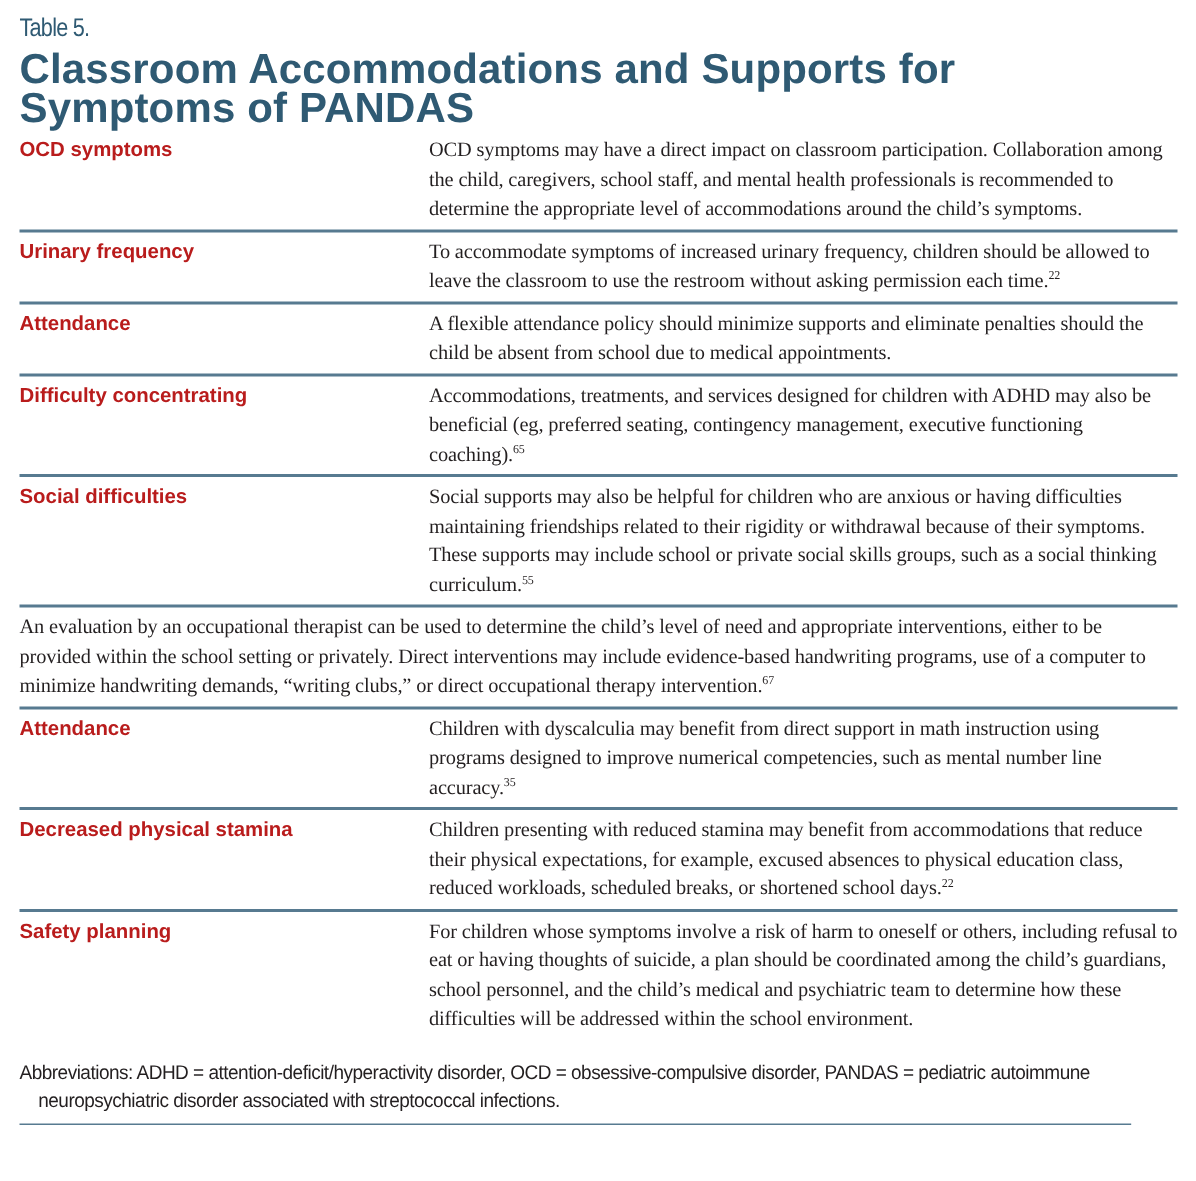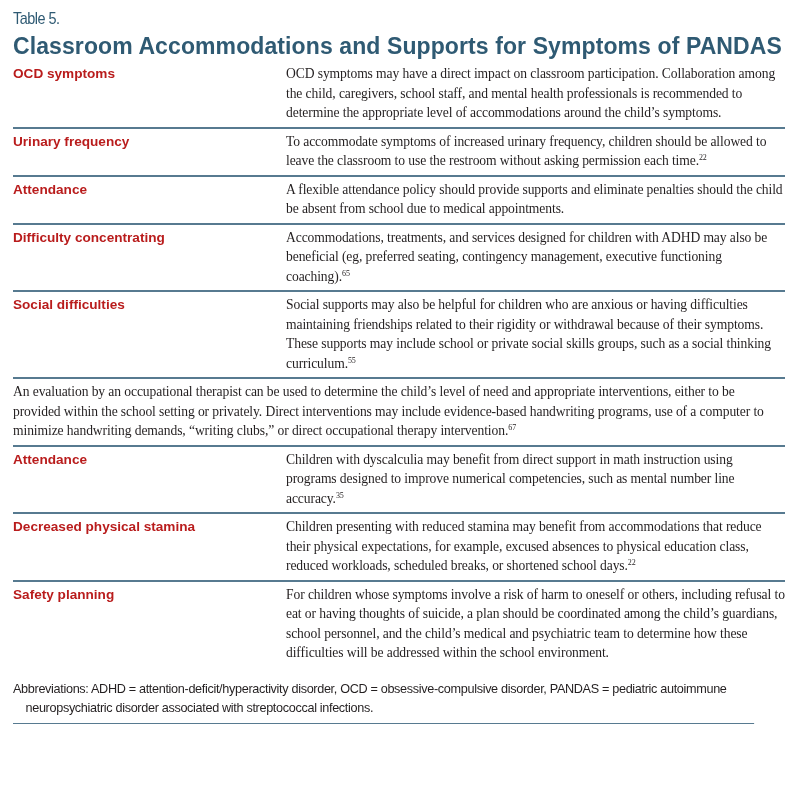--- a/index.html
+++ b/index.html
@@ -6,21 +6,21 @@
   body { width: 797px; height: 787px; overflow: hidden; position: relative; color: #231f20; }
   .wrap { position: absolute; left: 13px; top: 8px; width: 772px; }
   .table-number {
     font-family: "Liberation Sans", sans-serif;
     font-size: 17px; color: #2f5a73; letter-spacing: -0.6px;
     transform: scaleX(0.85); transform-origin: left top;
     height: 22px; line-height: 22px;
   }
   .table-title {
     font-family: "Liberation Sans", sans-serif;
-    font-weight: bold; font-size: 23px; color: #2f5a73;
+    font-weight: bold; font-size: 28px; color: #2f5a73;
     margin-top: 3px; line-height: 26px; letter-spacing: 0.1px;
   }
   .rows { margin-top: 2px; }
   .row {
     display: flex; border-bottom: 2px solid #577a90;
     padding: 3px 0 4px 0;
   }
   .row:last-child { border-bottom: none; justify-content: space-between; }
   .label {
     width: 273px; flex: none;
@@ -51,21 +51,21 @@
     <div class="row">
       <div class="label">OCD symptoms</div>
       <div class="desc"><span>OCD symptoms may have a direct impact on classroom participation. Collaboration among the child, caregivers, school staff, and mental health professionals is recommended to determine the appropriate level of accommodations around the child’s symptoms.</span></div>
     </div>
     <div class="row">
       <div class="label">Urinary frequency</div>
       <div class="desc"><span>To accommodate symptoms of increased urinary frequency, children should be allowed to leave the classroom to use the restroom without asking permission each time.</span><sup>22</sup></div>
     </div>
     <div class="row">
       <div class="label">Attendance</div>
-      <div class="desc"><span>A flexible attendance policy should provide supports and eliminate penalties should the child be absent from school due to medical appointments.</span></div>
+      <div class="desc"><span>A flexible attendance policy should minimize supports and eliminate penalties should the child be absent from school due to medical appointments.</span></div>
     </div>
     <div class="row">
       <div class="label">Difficulty concentrating</div>
       <div class="desc"><span>Accommodations, treatments, and services designed for children with ADHD may also be beneficial (eg, preferred seating, contingency management, executive functioning coaching).</span><sup>65</sup></div>
     </div>
     <div class="row">
       <div class="label">Social difficulties</div>
       <div class="desc"><span>Social supports may also be helpful for children who are anxious or having difficulties maintaining friendships related to their rigidity or withdrawal because of their symptoms. These supports may include school or private social skills groups, such as a social thinking curriculum.</span><sup>55</sup></div>
     </div>
     <div class="row">

